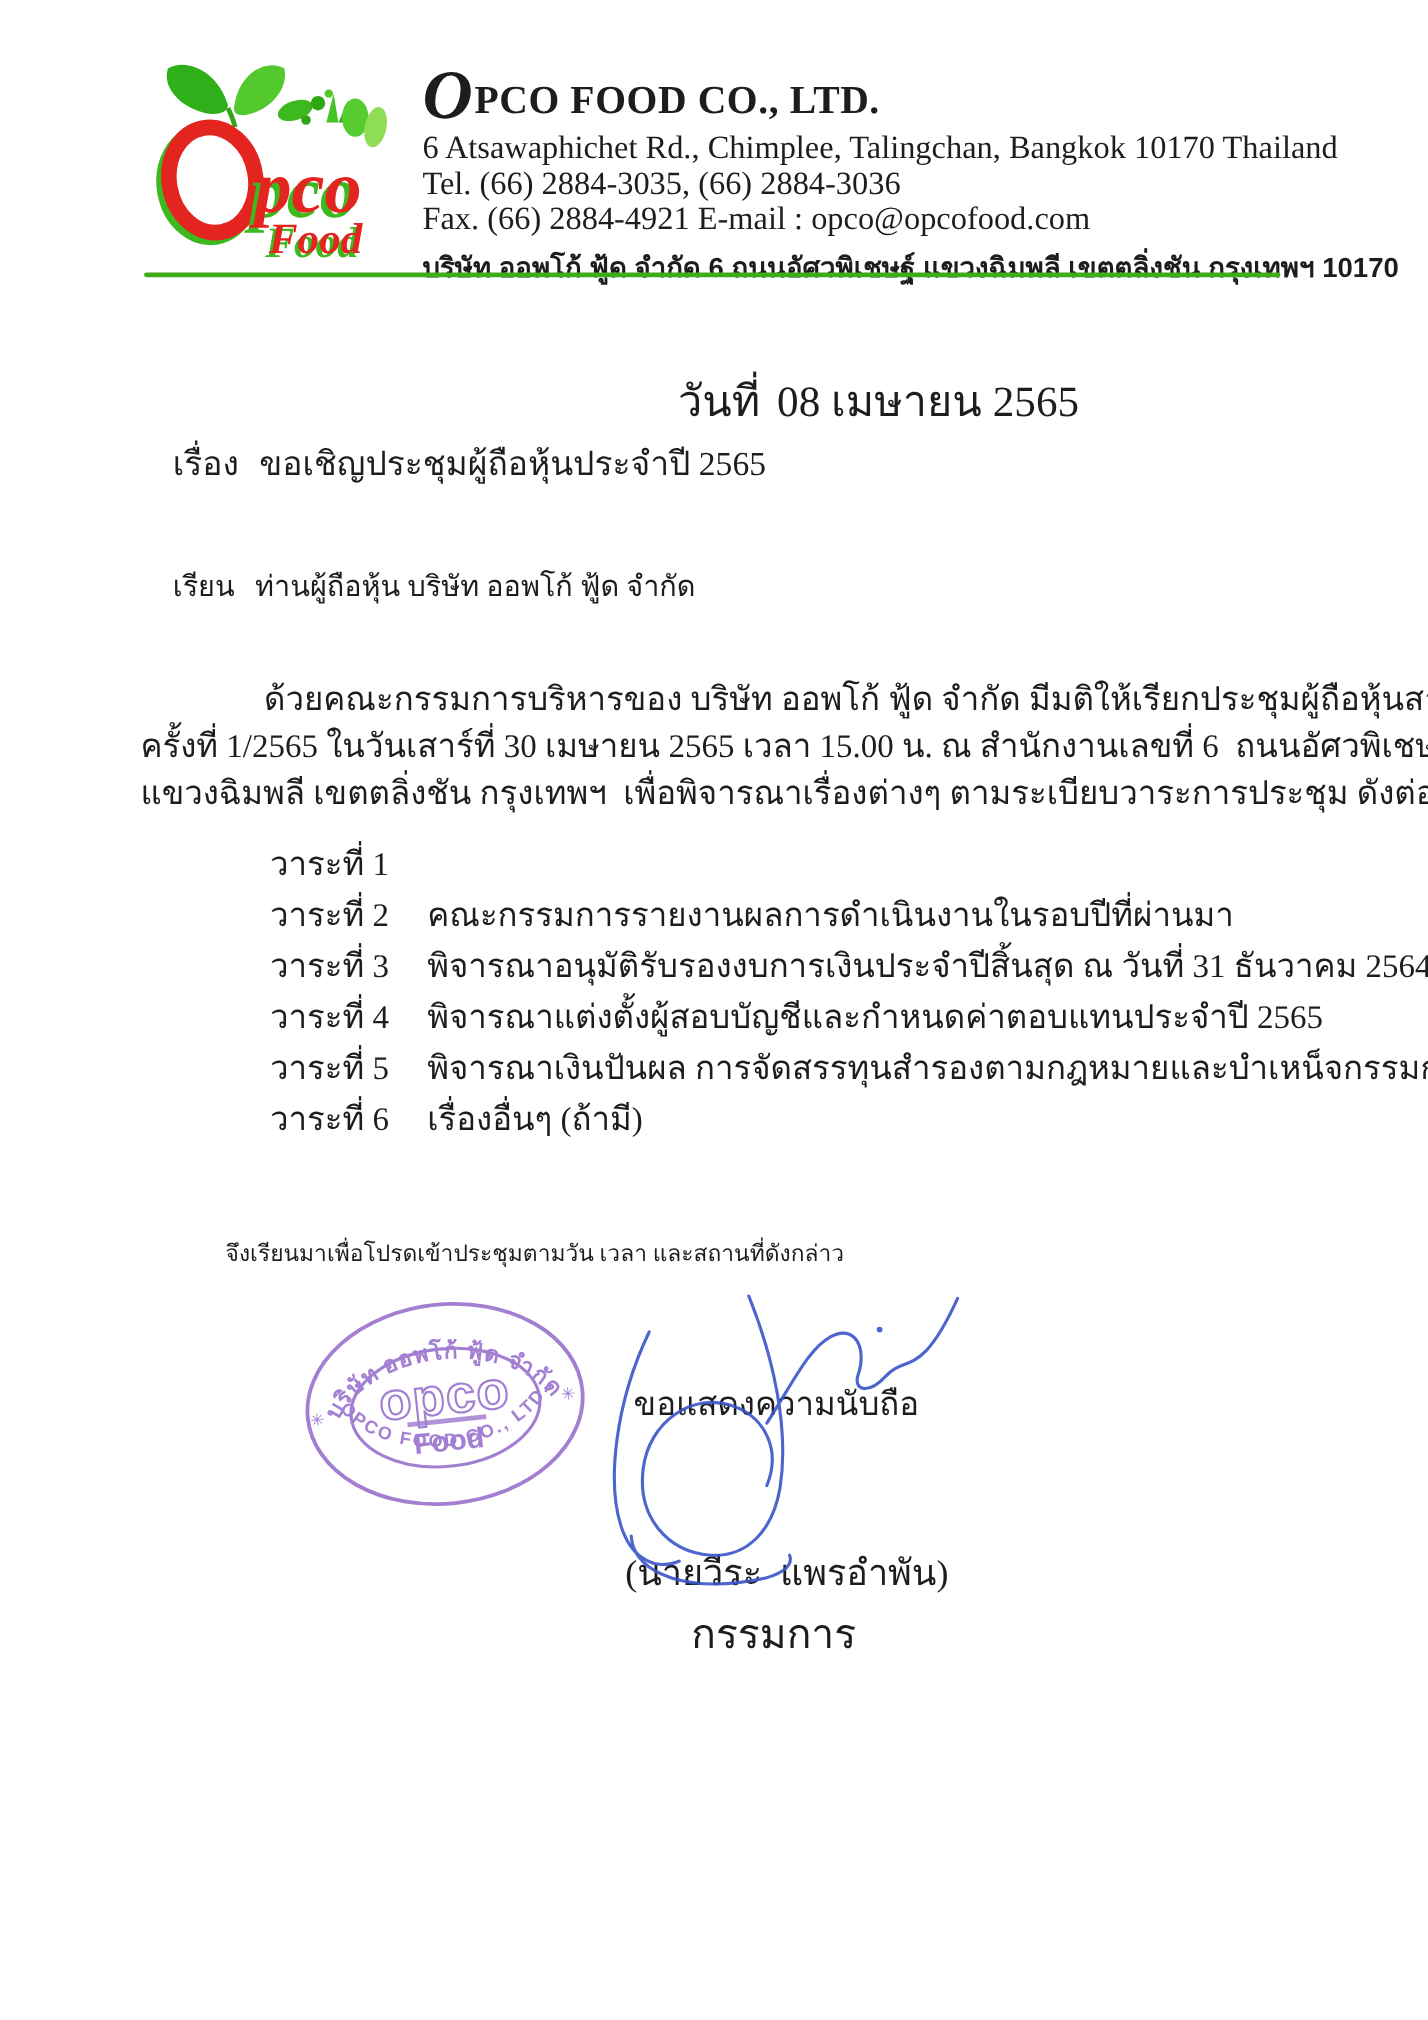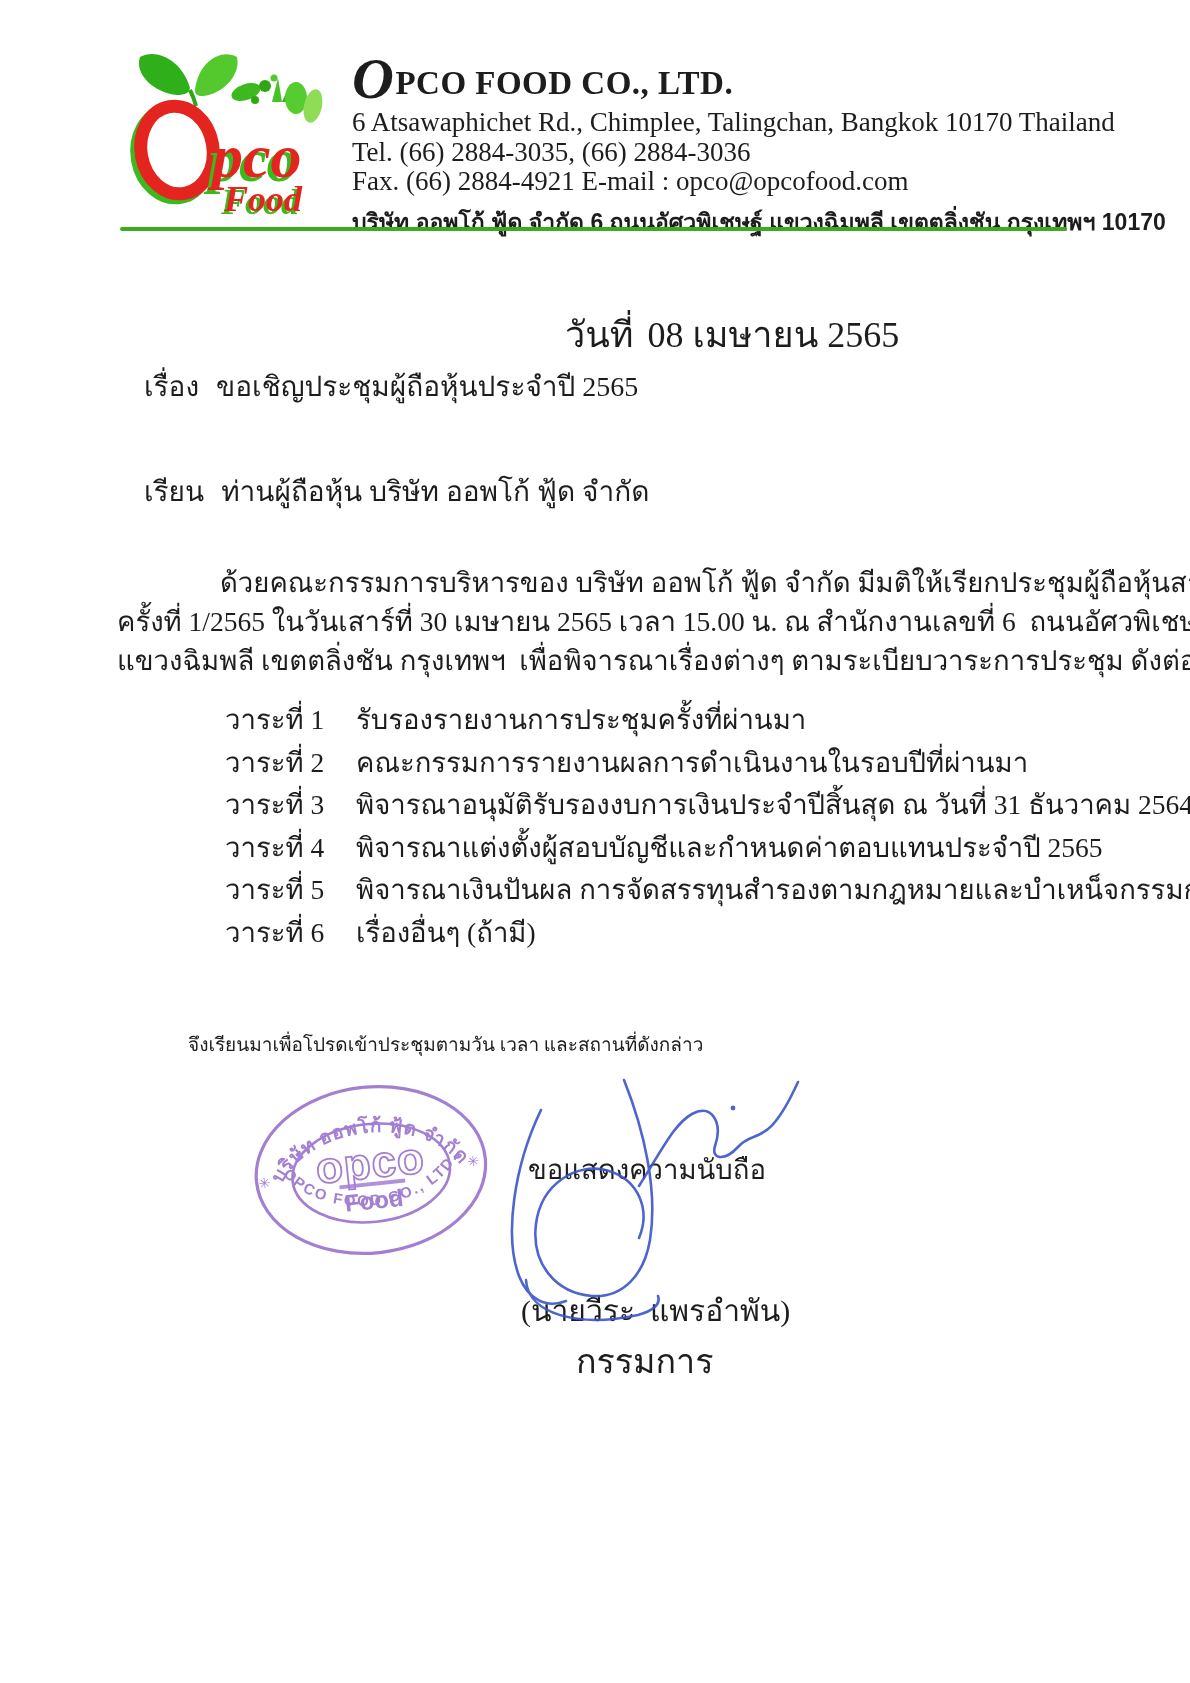--- a/index.html
+++ b/index.html
@@ -17,21 +17,21 @@
   .company-name .initial { font-size:58px; font-style:italic; font-weight:bold; vertical-align:-4px; margin-right:1px; }
   .contact-line { font-size:27px; line-height:29.5px; white-space:nowrap; }
   .thai-line { font-family:Liberation Sans, sans-serif; font-weight:600; font-size:23px; margin-top:7px; white-space:nowrap; }
   .green-rule { position:absolute; left:120px; top:227px; width:947px; height:4px; border-radius:2px; }
 
   
   .date-line { position:absolute; left:565px; top:306px; font-size:36px; white-space:nowrap; }
   .date-line .lbl { margin-right:14px; }
   .subject-line { position:absolute; left:144px; top:364px; font-size:28px; white-space:nowrap; }
   .subject-line .lbl, .salutation-line .lbl { margin-right:17px; }
-  .salutation-line { position:absolute; left:144px; top:469px; font-size:28px; white-space:nowrap; }
+  .salutation-line { position:absolute; left:144px; top:469px; font-size:24px; white-space:nowrap; }
 
   .body-par { position:absolute; left:117px; top:563px; width:960px; font-size:27.5px; line-height:39px; }
   .body-par .line { white-space:pre; }
   .body-par .indent { text-indent:103px; }
 
   .agenda { position:absolute; left:225px; top:699px; }
   .agenda-row { display:flex; line-height:42.5px; font-size:27.5px; }
   .agenda-label { width:131px; flex:0 0 131px; white-space:nowrap; }
   .agenda-text { white-space:pre; }
 
@@ -103,21 +103,20 @@
 
   <div class="body-par">
     <div class="line indent">ด้วยคณะกรรมการบริหารของ บริษัท ออพโก้ ฟู้ด จำกัด มีมติให้เรียกประชุมผู้ถือหุ้นสามัญประจำปี</div>
     <div class="line">ครั้งที่ 1/2565 ในวันเสาร์ที่ 30 เมษายน 2565 เวลา 15.00 น. ณ สำนักงานเลขที่ 6  ถนนอัศวพิเชษฐ์</div>
     <div class="line">แขวงฉิมพลี เขตตลิ่งชัน กรุงเทพฯ  เพื่อพิจารณาเรื่องต่างๆ ตามระเบียบวาระการประชุม ดังต่อไปนี้</div>
   </div>
 
   <div class="agenda">
     <div class="agenda-row">
       <div class="agenda-label">วาระที่ 1</div>
-      <div class="agenda-text">รับรองรายงานการประชุมครั้งที่ผ่านมา</div>
     </div>
     <div class="agenda-row">
       <div class="agenda-label">วาระที่ 2</div>
       <div class="agenda-text">คณะกรรมการรายงานผลการดำเนินงานในรอบปีที่ผ่านมา</div>
     </div>
     <div class="agenda-row">
       <div class="agenda-label">วาระที่ 3</div>
       <div class="agenda-text">พิจารณาอนุมัติรับรองงบการเงินประจำปีสิ้นสุด ณ วันที่ 31 ธันวาคม 2564</div>
     </div>
     <div class="agenda-row">

